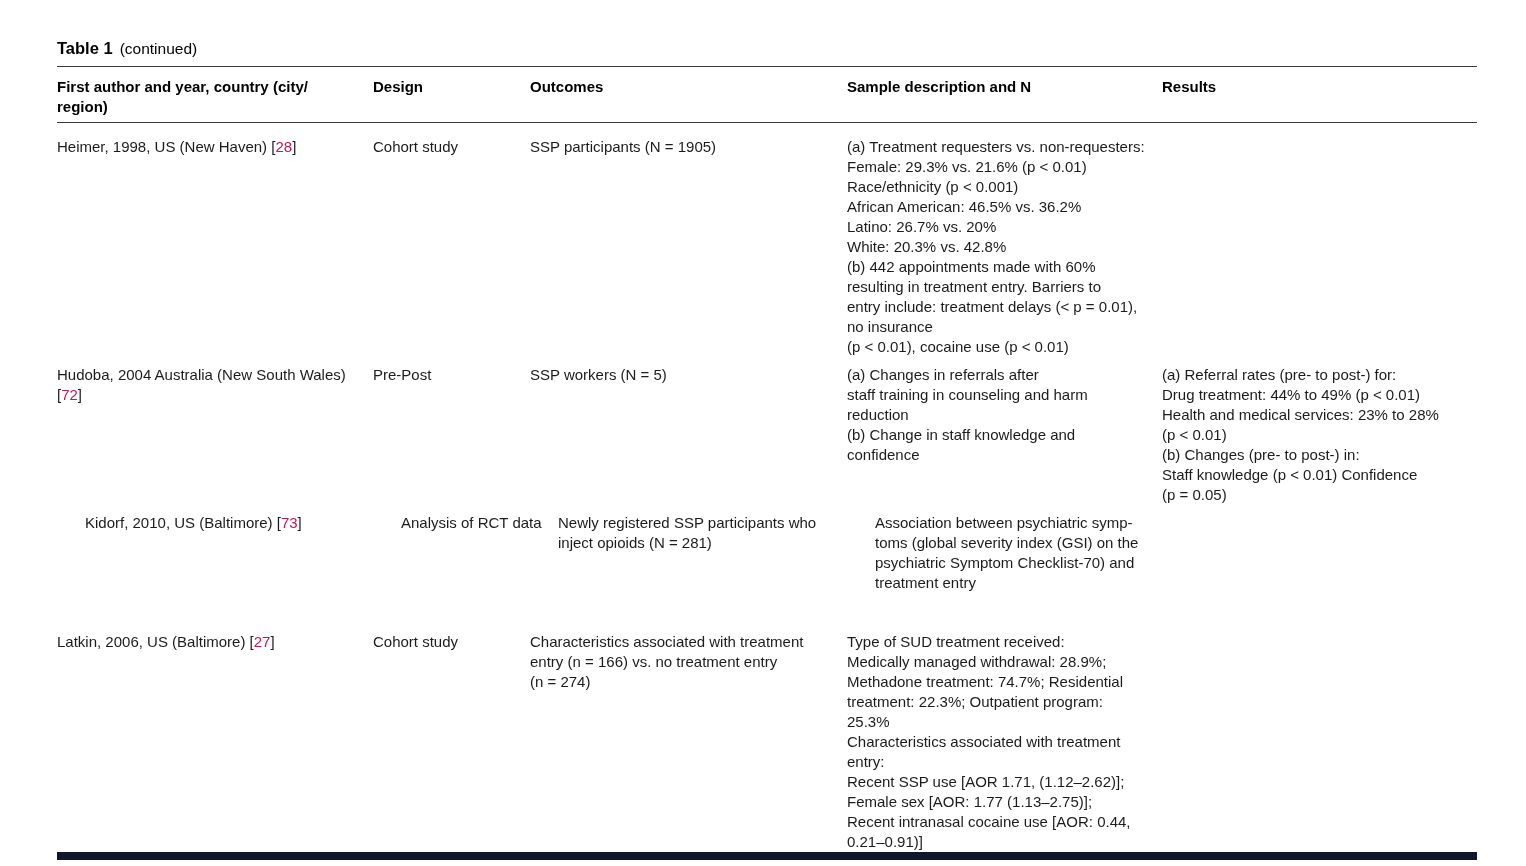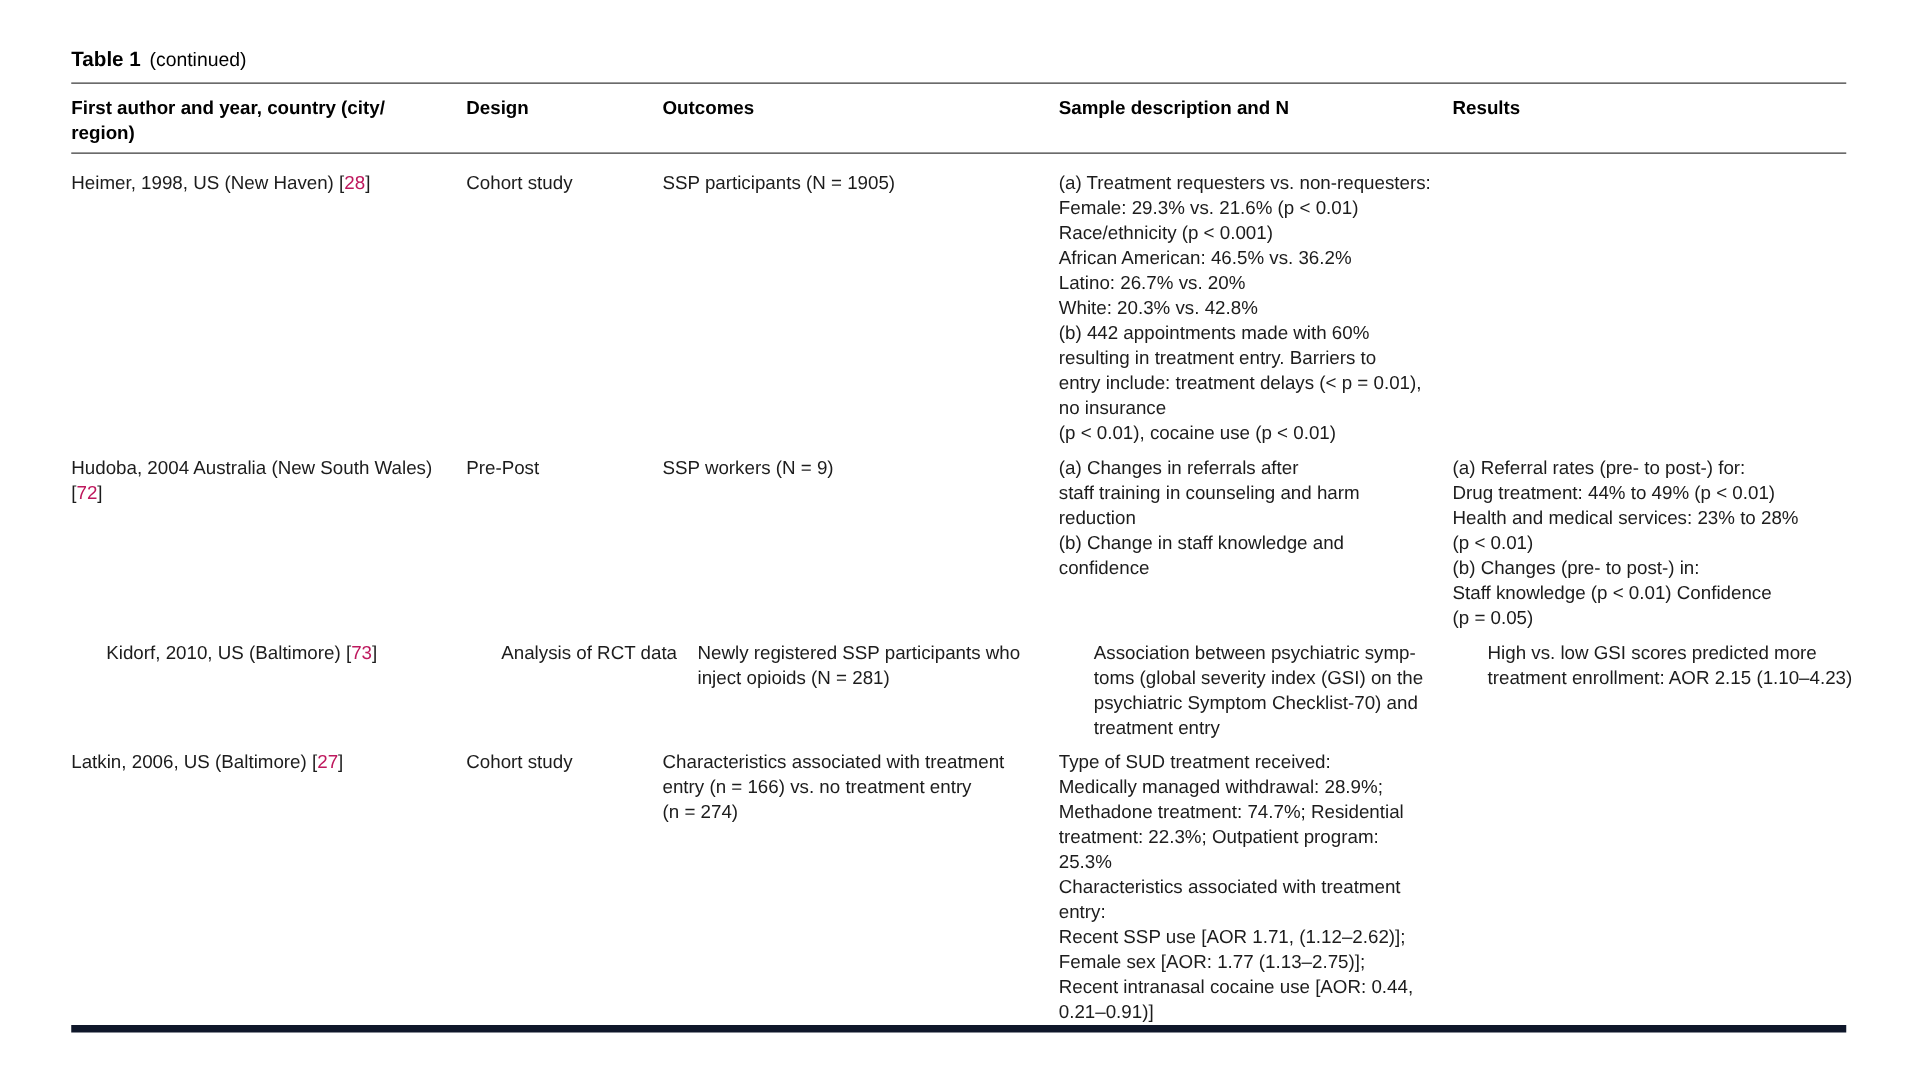--- a/index.html
+++ b/index.html
@@ -15,41 +15,41 @@
   .table-title {
     position: absolute; left: 57px; top: 38px;
     font-size: 16px; line-height: 20px; color: #000;
   }
   .table-title .t-bold { font-weight: bold; font-size: 16.5px; }
   .table-title .t-note { font-weight: normal; margin-left: 7px; font-size: 15.5px; }
 
   .datatable {
     position: absolute; left: 57px; top: 66px; width: 1420px;
     border-top: 1px solid #3b3b3b;
-    border-bottom: 6px solid #0f172a;
+    border-bottom: 8px solid #0f172a;
     font-size: 15px; line-height: 20px;
   }
   .grid-row {
     display: grid;
     grid-template-columns: 316px 157px 317px 315px 315px;
     box-sizing: border-box;
     align-items: start;
   }
   .thead {
     min-height: 56px; padding-top: 10px;
     border-bottom: 1px solid #3b3b3b;
     font-weight: bold; color: #000;
   }
   .cell { padding-right: 10px; box-sizing: border-box; }
   .ml { white-space: pre-line; }
 
   .row-1 { padding-top: 14px; min-height: 242px; }
   .row-2 { min-height: 148px; }
   .row-3 { min-height: 87px; margin-left: 28px; }
-  .row-4 { min-height: 220px; }
+  .row-4 { min-height: 220px; margin-top: 32px; }
 
   .ref-link { color: #be185d; text-decoration: none; cursor: pointer; }
   .bracket { color: #1c1c1c; }
 </style>
 </head>
 <body>
 
 <div class="page">
 
   <div class="table-title">
@@ -81,21 +81,21 @@
 resulting in treatment entry. Barriers to
 entry include: treatment delays (&lt; p = 0.01),
 no insurance
 (p &lt; 0.01), cocaine use (p &lt; 0.01)</span></div>
     </div>
 
     <div class="grid-row row-2">
       <div class="cell"><span class="ml">Hudoba, 2004 Australia (New South Wales)
 </span><span class="bracket">[</span><a class="ref-link">72</a><span class="bracket">]</span></div>
       <div class="cell"><span class="ml">Pre-Post</span></div>
-      <div class="cell"><span class="ml">SSP workers (N = 9)</span></div>
+      <div class="cell"><span class="ml">SSP workers (N = 5)</span></div>
       <div class="cell"><span class="ml">(a) Changes in referrals after
 staff training in counseling and harm
 reduction
 (b) Change in staff knowledge and
 confidence</span></div>
       <div class="cell"><span class="ml">(a) Referral rates (pre- to post-) for:
 Drug treatment: 44% to 49% (p &lt; 0.01)
 Health and medical services: 23% to 28%
 (p &lt; 0.01)
 (b) Changes (pre- to post-) in:
@@ -105,22 +105,20 @@
 
     <div class="grid-row row-3">
       <div class="cell"><span class="ml">Kidorf, 2010, US (Baltimore)</span> <span class="bracket">[</span><a class="ref-link">73</a><span class="bracket">]</span></div>
       <div class="cell"><span class="ml">Analysis of RCT data</span></div>
       <div class="cell"><span class="ml">Newly registered SSP participants who
 inject opioids (N = 281)</span></div>
       <div class="cell"><span class="ml">Association between psychiatric symp-
 toms (global severity index (GSI) on the
 psychiatric Symptom Checklist-70) and
 treatment entry</span></div>
-      <div class="cell"><span class="ml">High vs. low GSI scores predicted more
-treatment enrollment: AOR 2.15 (1.10–4.23)</span></div>
     </div>
 
     <div class="grid-row row-4">
       <div class="cell"><span class="ml">Latkin, 2006, US (Baltimore)</span> <span class="bracket">[</span><a class="ref-link">27</a><span class="bracket">]</span></div>
       <div class="cell"><span class="ml">Cohort study</span></div>
       <div class="cell"><span class="ml">Characteristics associated with treatment
 entry (n = 166) vs. no treatment entry
 (n = 274)</span></div>
       <div class="cell"><span class="ml">Type of SUD treatment received:
 Medically managed withdrawal: 28.9%;

